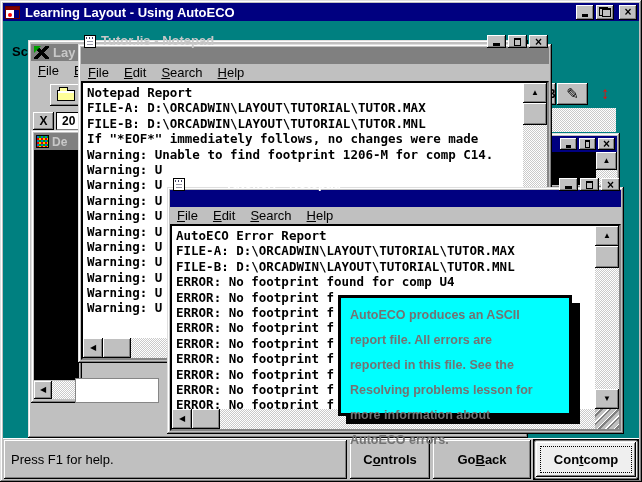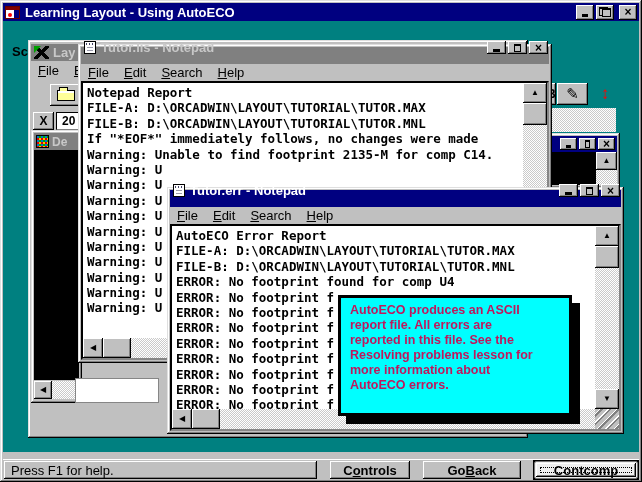--- a/index.html
+++ b/index.html
@@ -115,24 +115,24 @@
   .fragA-vscroll { position:absolute; right:3px; top:19px; width:21px; bottom:3px;
                    display:flex; flex-direction:column; }
   .fragA-vscroll .sb-btn { width:21px; height:18px; }
 
   
   .np-window { position:absolute; }
   .np-lis { left:50px; top:4px;  width:474px; height:319px; z-index:10; }
   .np-err { left:139px; top:147px; width:457px; height:247px; z-index:20; }
 
   .np-titlebar { position:absolute; left:3px; top:3px; right:3px; height:17px;
-                 display:flex; align-items:center; padding:0 1px 16px 3px;
+                 display:flex; align-items:flex-end; padding:0 1px 16px 3px;
                  font-weight:bold; font-size:13px; }
   .np-titlebar.inactive { background:var(--titlebar_inactive,#808080); color:var(--inactive_title_text,#c8c8c8); }
-  .np-titlebar.active   { background:var(--titlebar_active,#000080); color:#fff; }
+  .np-titlebar.active   { background:var(--titlebar_active,#000080); color:#fff;gap:35px; }
   .np-title { margin-left:5px; white-space:nowrap; }
 
   .note-icon { position:relative; width:12px; height:13px; background:#fff; border:1px solid #000; flex:none; }
   .note-icon::before { content:""; position:absolute; left:1px; right:1px; top:1px; height:2px;
                        background:repeating-linear-gradient(90deg,#446 0 1px,transparent 1px 3px); }
   .note-icon::after  { content:""; position:absolute; left:2px; right:2px; top:5px; height:6px;
                        background:repeating-linear-gradient(180deg,#99a 0 1px,transparent 1px 3px); }
 
   .np-menurow { position:absolute; left:3px; top:20px; height:17px; right:3px;
                 display:flex; align-items:center; font-size:13px; color:#000;
@@ -154,27 +154,27 @@
   .np-hscroll .sb-thumb { width:28px; height:20px; }
   .sb-thumb { background:var(--window_chrome,#c0c0c0);
               box-shadow: inset -1px -1px 0 #000, inset 1px 1px 0 #fff, inset -2px -2px 0 #808080; }
   .np-corner { background:var(--window_chrome,#c0c0c0); }
   .np-corner.grip { background-image:repeating-linear-gradient(135deg,#c0c0c0 0 3px,#fff 3px 4px,#808080 4px 6px); }
 
   
   .callout { position:absolute; left:310px; top:255px; width:234px; height:121px; z-index:30;
              background:var(--callout_cyan,#00ffff); border:3px solid #000;
              box-shadow:8px 8px 0 0 #000; padding:5px 4px 0 9px;
-             font-weight:bold; font-size:12.5px; line-height:15px; color:#be185d;
+             font-weight:bold; font-size:12.5px; line-height:25px; color:#737373;
              white-space:pre-line; }
 
   
-  .statusbar { position:absolute; left:3px; right:3px; bottom:2px; height:21px;
+  .statusbar { position:absolute; left:3px; right:3px; bottom:2px; height:42px;
                background:var(--window_chrome,#c0c0c0); border-top:1px solid #fff;
-               display:flex; gap:13px; padding:1px; align-items:stretch; }
+               display:flex; gap:3px; padding:1px; align-items:stretch; }
   .status-panel { flex:1; display:flex; align-items:center; padding-left:7px;
                   font-size:13px; color:#000; }
   .bar-btn { flex:none; display:flex; align-items:center; justify-content:center;
              font-weight:bold; font-size:13px; color:#000; position:relative; }
   .bar-btn.controls { width:80px; }
   .bar-btn.goback   { width:98px; }
   .bar-btn.continue { width:104px; box-shadow: inset -1px -1px 0 #000, inset 1px 1px 0 #fff,
                       inset -2px -2px 0 #808080, 0 0 0 1px #000; }
   .bar-btn.continue::after { content:""; position:absolute; inset:4px; border:1px dotted #000; }
   .u { text-decoration:underline; }
@@ -319,21 +319,21 @@
             <span class="menu-item">Edit</span>
             <span class="menu-item">Search</span>
             <span class="menu-item">Help</span>
           </div>
         <div class="np-well">
           <div class="np-text">
               <div class="code-line">Notepad Report</div>
               <div class="code-line">FILE-A: D:\ORCADWIN\LAYOUT\TUTORIAL\TUTOR.MAX</div>
               <div class="code-line">FILE-B: D:\ORCADWIN\LAYOUT\TUTORIAL\TUTOR.MNL</div>
               <div class="code-line">If "*EOF*" immediately follows, no changes were made</div>
-              <div class="code-line">Warning: Unable to find footprint 2135-M for comp C14.</div>
+              <div class="code-line">Warning: Unable to find footprint 1206-M for comp C14.</div>
               <div class="code-line">Warning: U</div>
               <div class="code-line">Warning: U</div>
               <div class="code-line">Warning: U</div>
               <div class="code-line">Warning: U</div>
               <div class="code-line">Warning: U</div>
               <div class="code-line">Warning: U</div>
               <div class="code-line">Warning: U</div>
               <div class="code-line">Warning: U</div>
               <div class="code-line">Warning: U</div>
               <div class="code-line">Warning: U</div>

